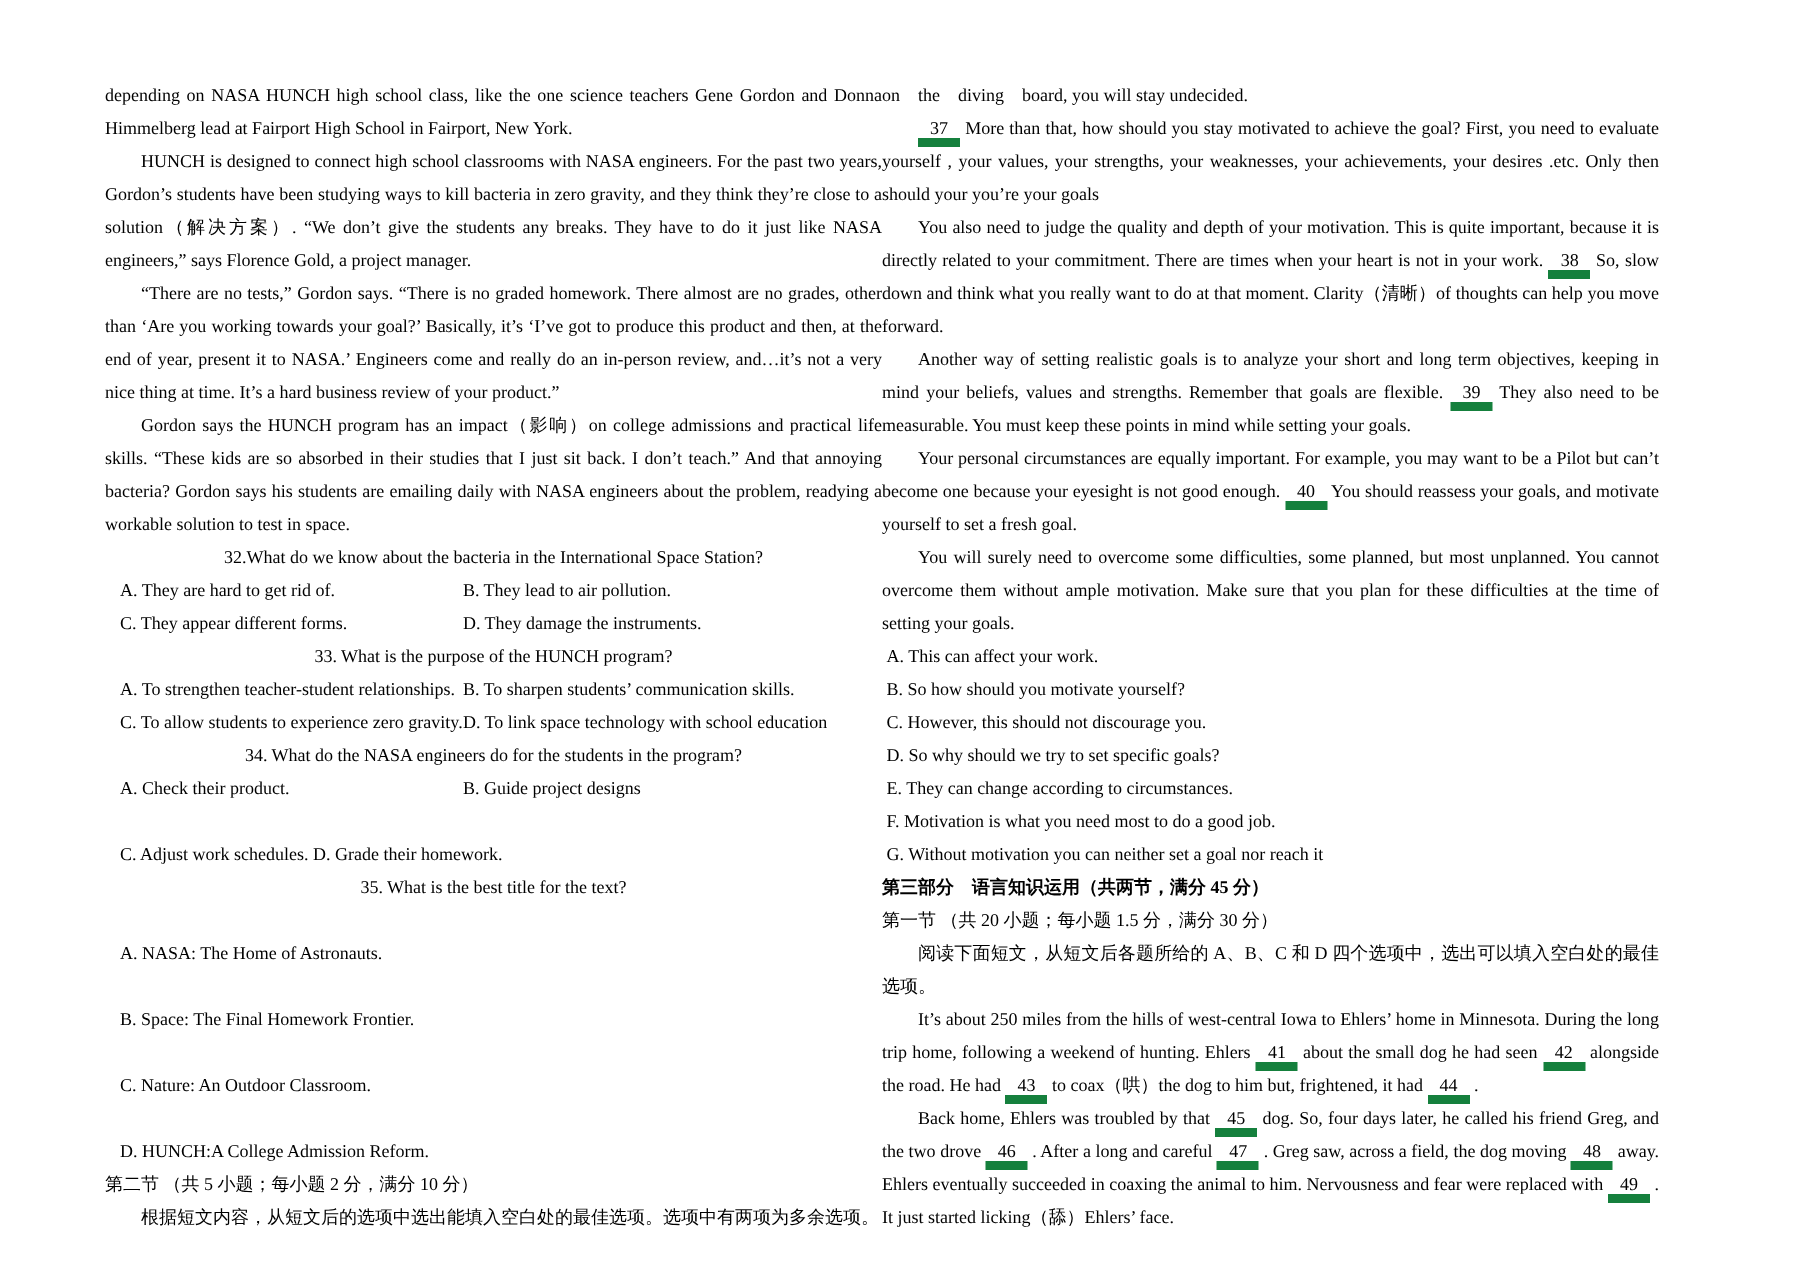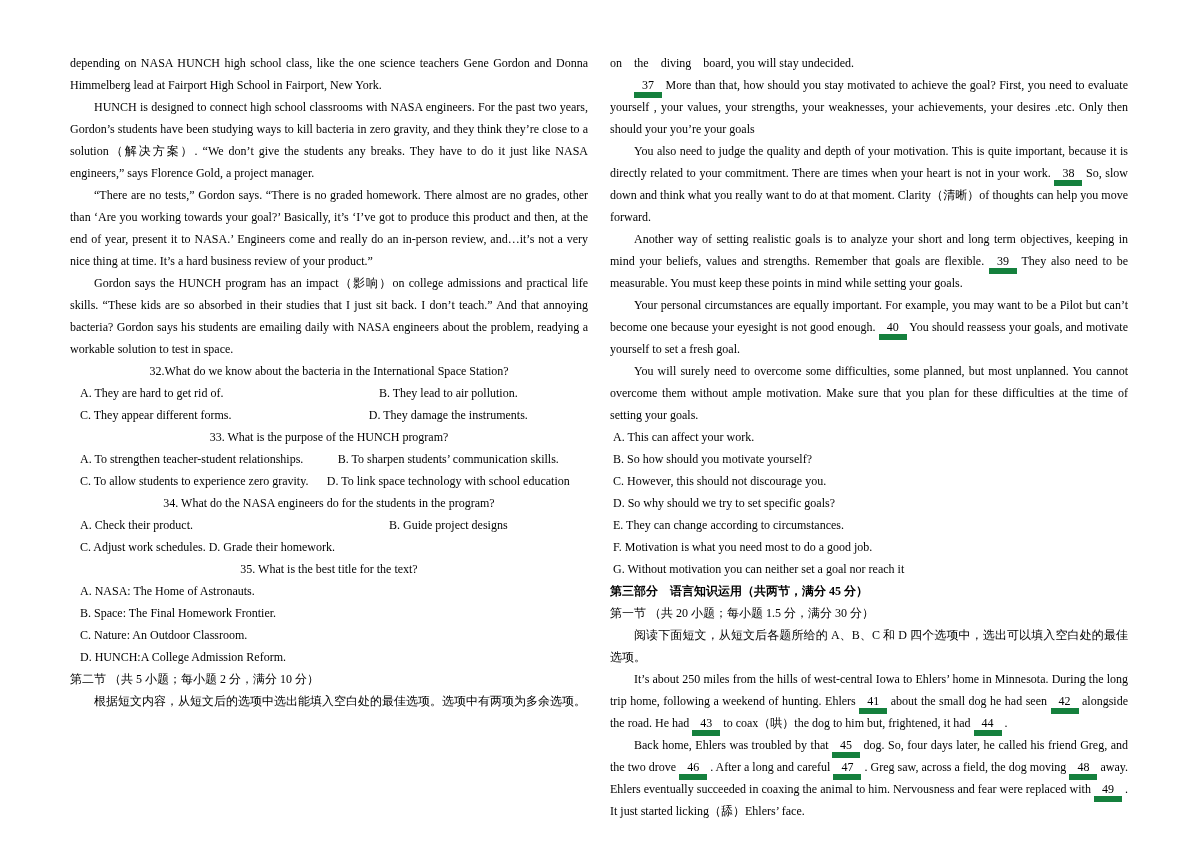--- a/index.html
+++ b/index.html
@@ -6,29 +6,29 @@
   html, body {
     width: 1200px; height: 848px;
     background: #ffffff; overflow: hidden;
   }
   body {
     font-family: "Liberation Serif", "DejaVu Serif", serif;
     font-size: 12px;
     line-height: 22px;
     color: #000000;
   }
-  .page { display: flex; gap: 22px; padding: 52px 72px 0 70px; }
+  .page { display: flex; padding: 52px 72px 0 70px; }
   .col { width: 518px; }
   .para { text-align: justify; }
   .indent { text-indent: 2em; }
   .q { text-align: center; }
   .optrow { display: flex; padding-left: 10px; }
   .optrow .o1 { width: 45%; flex: none; }
-  .optrow .o2 { flex: 1; text-align: center; }
-  .optline { padding-left: 10px; }
+  .optrow .o2 { flex: 1; }
+  .optline { padding-left: 10px; margin-top: 22px; }
   .optline-flush { padding-left: 3px; }
   .sec { text-align: left; }
   .bold { font-weight: bold; }
   .blank { border-bottom: 6px solid #15803d; padding: 0 8px; }
 </style>
 </head>
 <body>
 
 <div class="page">
 

